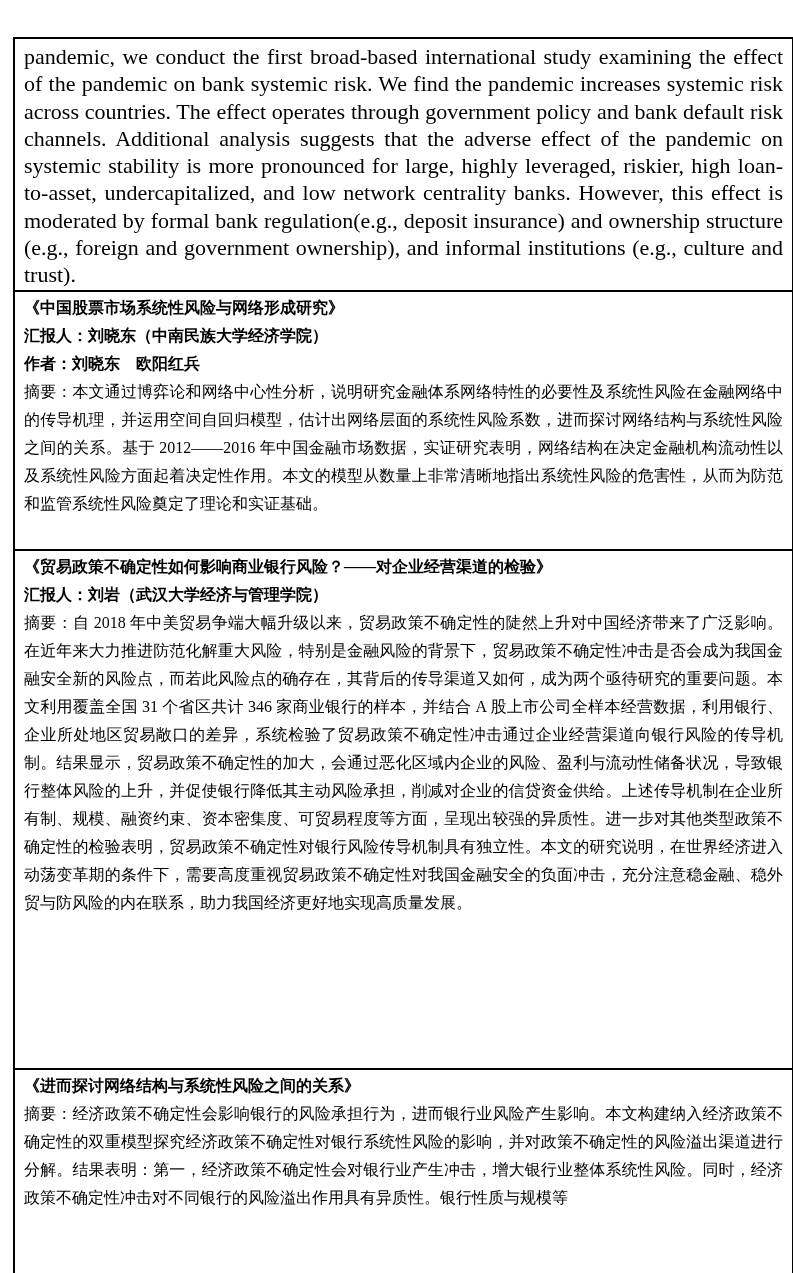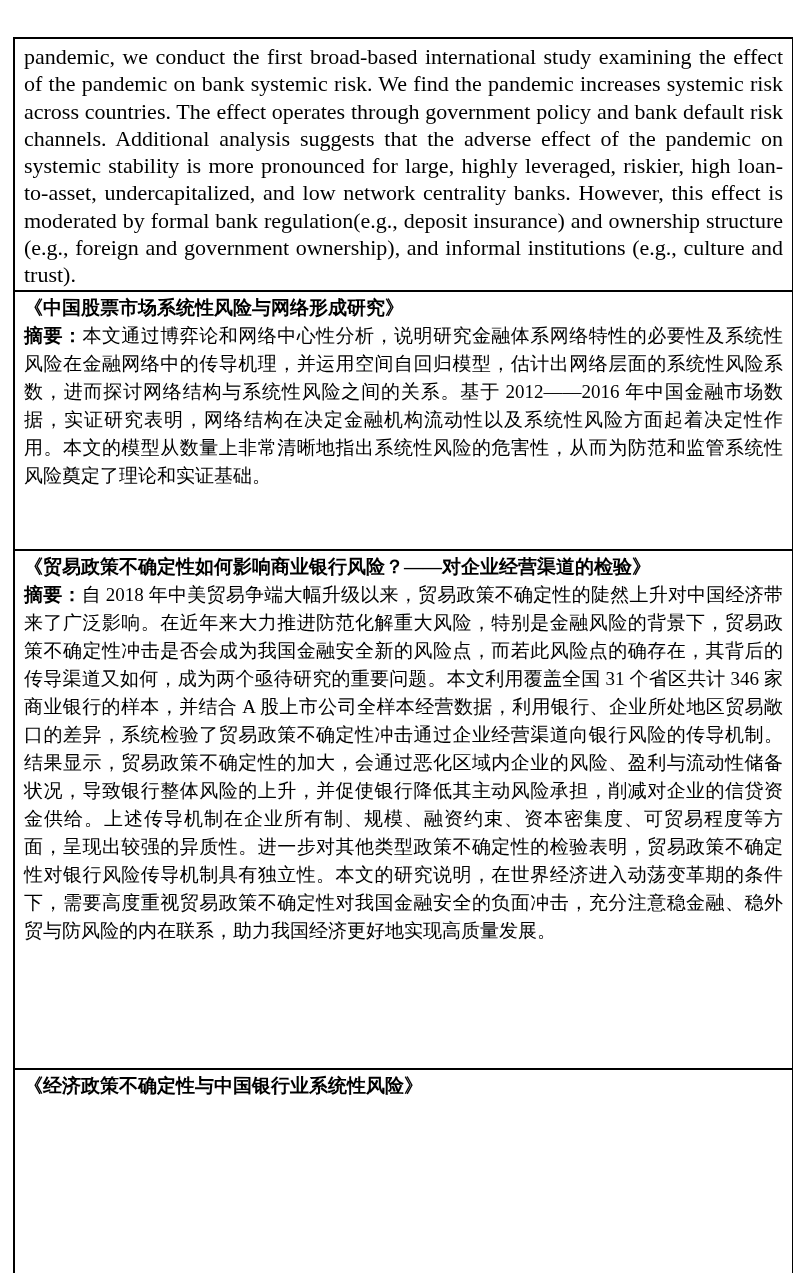--- a/index.html
+++ b/index.html
@@ -43,51 +43,55 @@
 
   p { margin: 0; padding: 0; }
 
   .en-text {
     font-size: 22px;
     line-height: 27.3px;
     text-align: justify;
     letter-spacing: 0;
   }
   .zh {
-    font-size: 19px;
+    font-size: 16px;
     line-height: 28px;
   }
   .zh-line {
     font-weight: bold;
     text-align: left;
     white-space: nowrap;
     overflow: hidden;
   }
   .zh-abstract {
     text-align: justify;
     text-justify: inter-ideograph;
   }
-  .bold-label { font-weight: bold; }
+  .bold-label { font-weight: normal; }
 </style>
 </head>
 <body>
 
 <div class="doc-table">
 
   <div class="row row-en divided">
     <p class="en-text">pandemic, we conduct the first broad-based international study examining the effect of the pandemic on bank systemic risk. We find the pandemic increases systemic risk across countries. The effect operates through government policy and bank default risk channels. Additional analysis suggests that the adverse effect of the pandemic on systemic stability is more pronounced for large, highly leveraged, riskier, high loan-to-asset, undercapitalized, and low network centrality banks. However, this effect is moderated by formal bank regulation(e.g., deposit insurance) and ownership structure (e.g., foreign and government ownership), and informal institutions (e.g., culture and trust).</p>
   </div>
 
   <div class="row row-s1 divided zh">
     <p class="zh-line">《中国股票市场系统性风险与网络形成研究》</p>
+    <p class="zh-line">汇报人：刘晓东（中南民族大学经济学院）</p>
+    <p class="zh-line">作者：刘晓东　欧阳红兵</p>
     <p class="zh-abstract"><span class="bold-label">摘要：</span><span>本文通过博弈论和网络中心性分析，说明研究金融体系网络特性的必要性及系统性风险在金融网络中的传导机理，并运用空间自回归模型，估计出网络层面的系统性风险系数，进而探讨网络结构与系统性风险之间的关系。基于 2012——2016 年中国金融市场数据，实证研究表明，网络结构在决定金融机构流动性以及系统性风险方面起着决定性作用。本文的模型从数量上非常清晰地指出系统性风险的危害性，从而为防范和监管系统性风险奠定了理论和实证基础。</span></p>
   </div>
 
   <div class="row row-s2 divided zh">
     <p class="zh-line">《贸易政策不确定性如何影响商业银行风险？——对企业经营渠道的检验》</p>
+    <p class="zh-line">汇报人：刘岩（武汉大学经济与管理学院）</p>
     <p class="zh-abstract"><span class="bold-label">摘要：</span><span>自 2018 年中美贸易争端大幅升级以来，贸易政策不确定性的陡然上升对中国经济带来了广泛影响。在近年来大力推进防范化解重大风险，特别是金融风险的背景下，贸易政策不确定性冲击是否会成为我国金融安全新的风险点，而若此风险点的确存在，其背后的传导渠道又如何，成为两个亟待研究的重要问题。本文利用覆盖全国 31 个省区共计 346 家商业银行的样本，并结合 A 股上市公司全样本经营数据，利用银行、企业所处地区贸易敞口的差异，系统检验了贸易政策不确定性冲击通过企业经营渠道向银行风险的传导机制。结果显示，贸易政策不确定性的加大，会通过恶化区域内企业的风险、盈利与流动性储备状况，导致银行整体风险的上升，并促使银行降低其主动风险承担，削减对企业的信贷资金供给。上述传导机制在企业所有制、规模、融资约束、资本密集度、可贸易程度等方面，呈现出较强的异质性。进一步对其他类型政策不确定性的检验表明，贸易政策不确定性对银行风险传导机制具有独立性。本文的研究说明，在世界经济进入动荡变革期的条件下，需要高度重视贸易政策不确定性对我国金融安全的负面冲击，充分注意稳金融、稳外贸与防风险的内在联系，助力我国经济更好地实现高质量发展。</span></p>
   </div>
 
   <div class="row row-s3 zh">
-    <p class="zh-line">《经济政策不确定性与中国银行业系统性风险》</p>
+    <p class="zh-line">《进而探讨网络结构与系统性风险之间的关系》</p>
+    <p class="zh-abstract"><span class="bold-label">摘要：</span><span>经济政策不确定性会影响银行的风险承担行为，进而银行业风险产生影响。本文构建纳入经济政策不确定性的双重模型探究经济政策不确定性对银行系统性风险的影响，并对政策不确定性的风险溢出渠道进行分解。结果表明：第一，经济政策不确定性会对银行业产生冲击，增大银行业整体系统性风险。同时，经济政策不确定性冲击对不同银行的风险溢出作用具有异质性。银行性质与规模等</span></p>
   </div>
 
 </div>
 
 </body></html>

